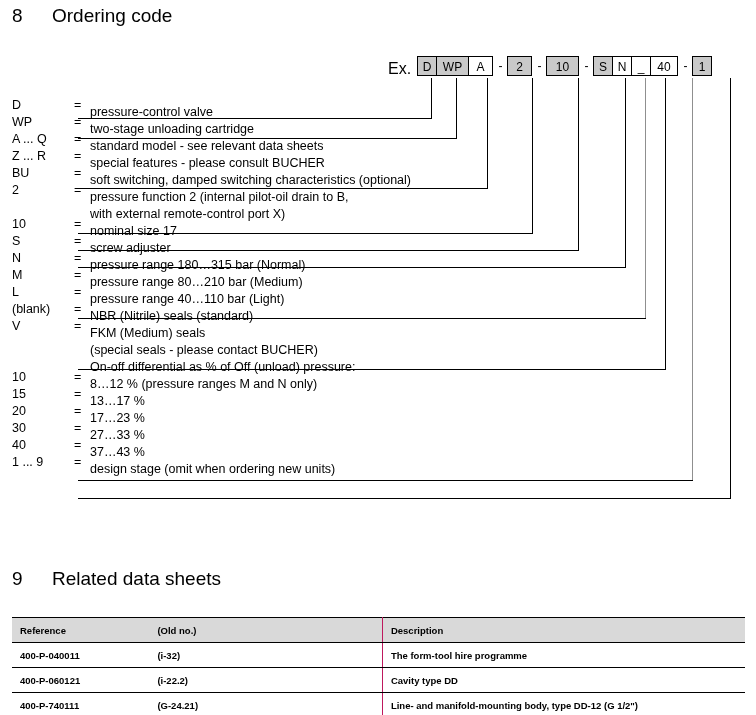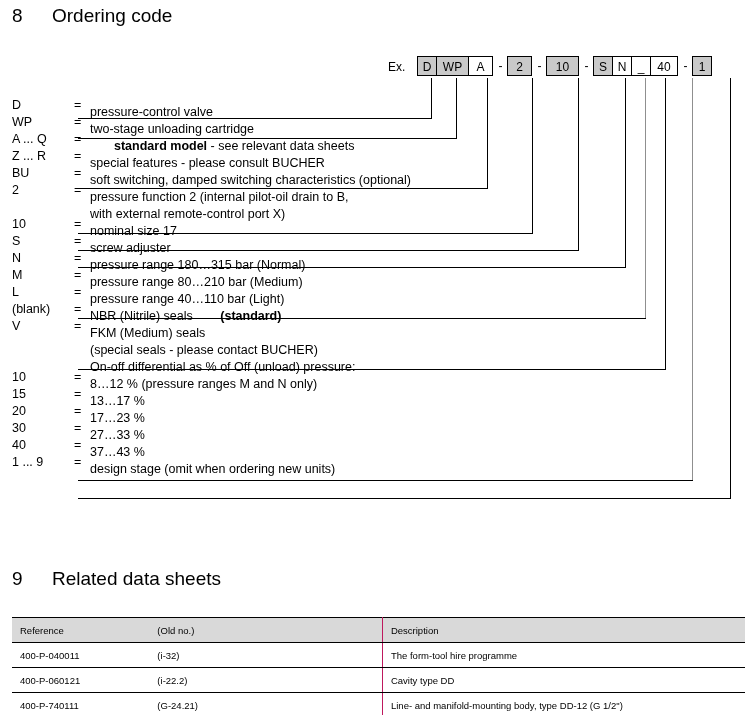--- a/index.html
+++ b/index.html
@@ -21,21 +21,21 @@
   
   .heading { position: absolute; font-size: 19px; font-weight: 400; letter-spacing: 0px; white-space: nowrap; }
   .heading .num { position: absolute; left: 0; top: 0; }
   .heading .ttl { position: absolute; left: 40px; top: 0; }
 
   #heading-8 { left: 12px; top: 5px; width: 400px; height: 26px; }
   #heading-9 { left: 12px; top: 568px; width: 400px; height: 26px; }
 
   
   #code-example { position: absolute; left: 388px; top: 56px; height: 22px; }
-  .ex-label { position: absolute; left: 0px; top: 4px; font-size: 12px; }
+  .ex-label { position: absolute; left: 0px; top: 4px; font-size: 16px; }
   .code-boxes { position: absolute; left: 30px; top: 0px; display: flex; align-items: stretch; }
   .cbox {
     border: 1px solid #000;
     margin-left: -1px;
     height: 20px;
     line-height: 20px;
     text-align: center;
     font-size: 12px;
     background: #ffffff;
     box-sizing: border-box;
@@ -55,37 +55,37 @@
   .vline { position: absolute; width: 1px; background: #000; }
   .vline.gray { background: #8f8f8f; }
   .hline { position: absolute; height: 1px; background: #000; }
 
   
   .legend { position: absolute; left: 12px; top: 98px; width: 736px; font-size: 12.5px; }
   .lrow { position: relative; height: 17px; }
   .lrow .key { position: absolute; left: 0px; top: 0px; white-space: nowrap; }
   .lrow .eq  { position: absolute; left: 62px; top: 0px; }
   .lrow .val { position: absolute; left: 78px; top: 7px; white-space: nowrap; }
-  .lrow .val b { font-weight: bold; margin-left: 24px; }
+  .lrow .val b { font-weight: normal; }
 
   
   #datasheet-table {
     position: absolute;
     left: 12px;
     top: 617px;
     width: 733px;
     border-collapse: collapse;
     font-size: 9.5px;
   }
   #datasheet-table th, #datasheet-table td {
     border-top: 1px solid #000;
     border-bottom: 1px solid #000;
     padding: 5px 0 5px 8px;
     text-align: left;
-    font-weight: normal;
+    font-weight: bold;
     height: 14px;
     vertical-align: middle;
   }
   #datasheet-table thead th { background: #d9d9d9; }
   #datasheet-table .col-ref  { width: 133px; }
   #datasheet-table .col-old  { width: 233px; border-right: 1px solid #be185d; }
   #datasheet-table .col-desc { width: 367px; }
 </style>
 </head>
 <body>

